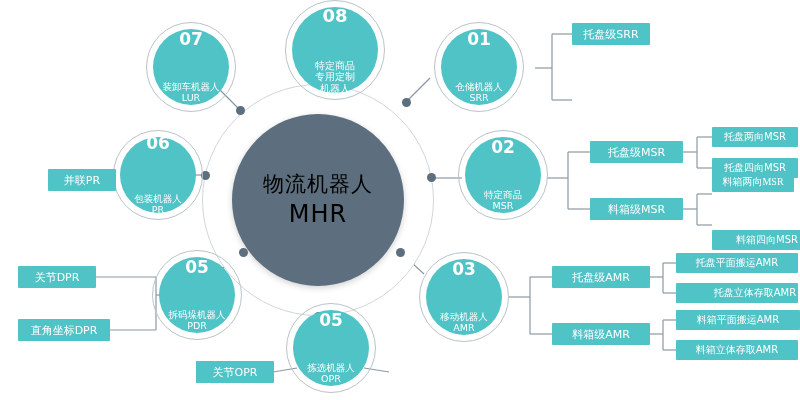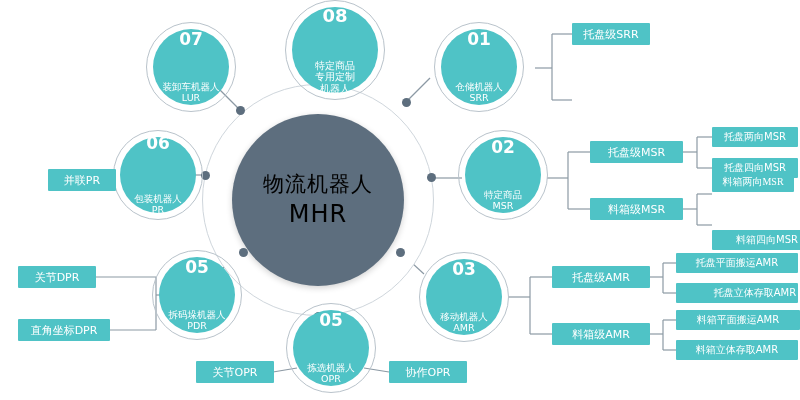--- a/index.html
+++ b/index.html
@@ -261,20 +261,19 @@
 
   <div class="box lvl2" style="left:552px; top:266px; width:98px;">托盘级AMR</div>
   <div class="box lvl2" style="left:552px; top:323px; width:98px;">料箱级AMR</div>
 
   <div class="box lvl3" style="left:676px; top:253px; width:122px;">托盘平面搬运AMR</div>
   <div class="box lvl3" style="left:676px; top:283px; width:122px;padding-left:36px;">托盘立体存取AMR</div>
   <div class="box lvl3" style="left:676px; top:310px; width:124px;">料箱平面搬运AMR</div>
   <div class="box lvl3" style="left:676px; top:340px; width:122px;">料箱立体存取AMR</div>
 
   <div class="box lvl2" style="left:196px; top:361px; width:78px;">关节OPR</div>
-  <div class="box lvl2" style="left:389px; top:361px; width:78px;">协作OPR</div>
 
   <div class="box lvl2" style="left:18px; top:266px; width:78px;">关节DPR</div>
   <div class="box lvl2" style="left:18px; top:319px; width:92px;">直角坐标DPR</div>
 
   <div class="box lvl2" style="left:8px; top:169px; width:68px;margin-left:40px;">并联PR</div>
 
 </div>
 
 </body></html>

